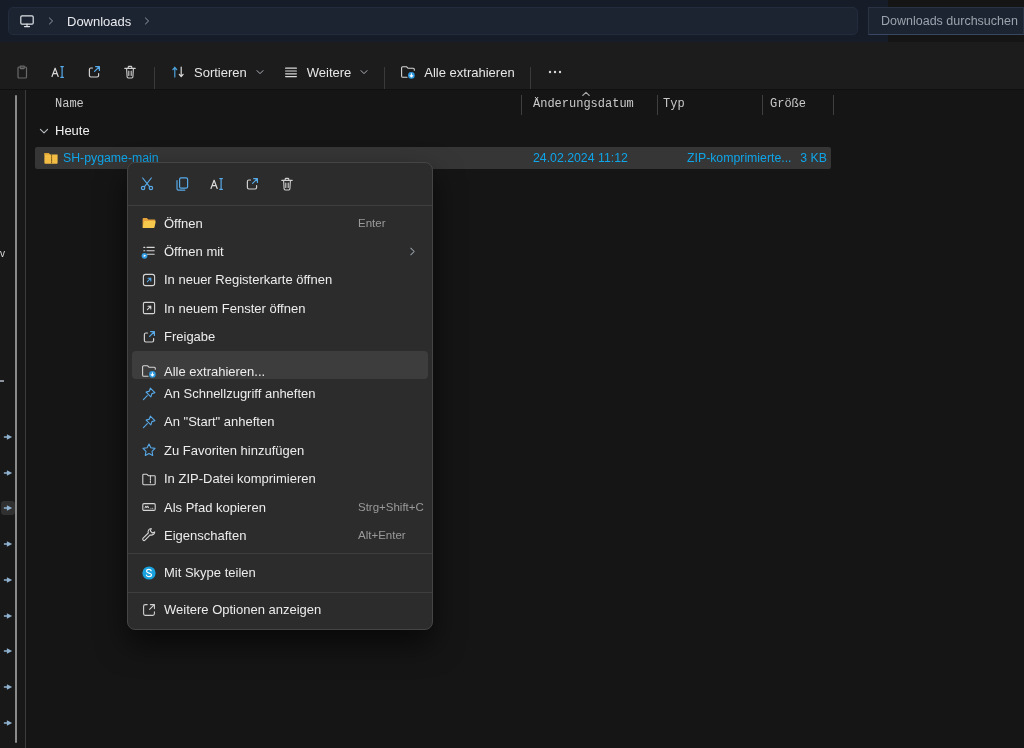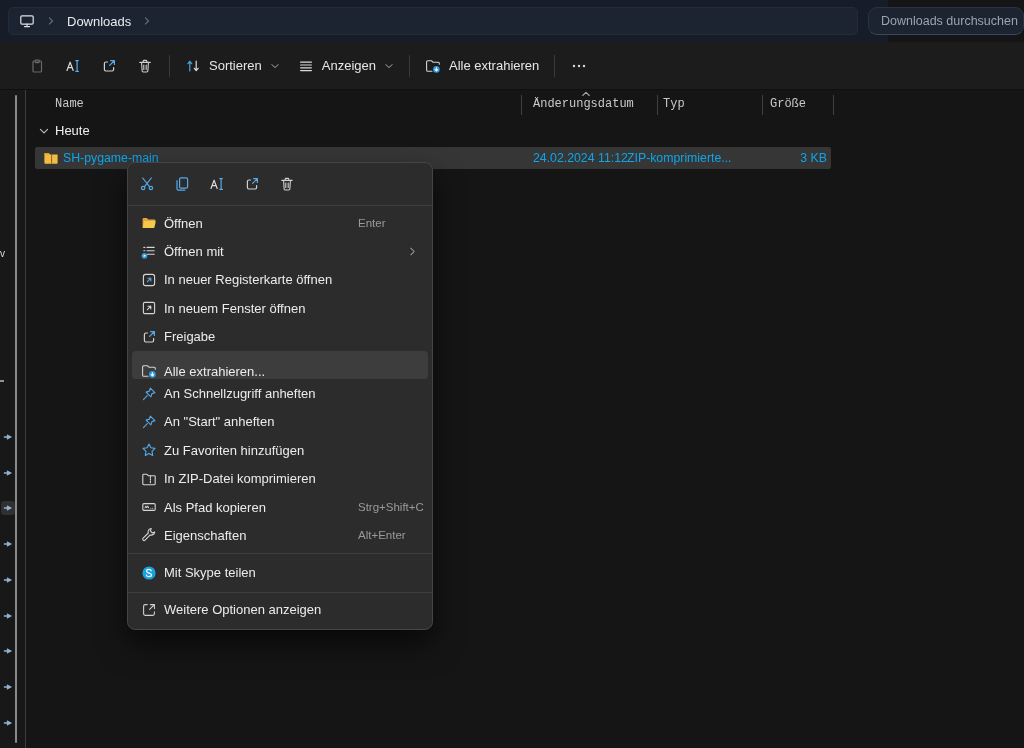--- a/index.html
+++ b/index.html
@@ -19,34 +19,34 @@
   .titlebar{position:absolute;left:0;top:0;width:888px;height:42px;background:#161c28;}
   .addressbar{
     position:absolute;left:8px;top:7px;width:850px;height:28px;
     background:#1c2331;border:1px solid #232c3d;border-radius:5px;
     display:flex;align-items:center;gap:11px;padding:0 10px;box-sizing:border-box;
   }
   .addressbar .crumb{font-size:13px;color:#e9ebee;}
   .searchbox{
     position:absolute;left:868px;top:7px;width:156px;height:28px;
     background:#1c2331;border:1px solid #2a3344;border-bottom-color:#3a4763;
-    border-radius:9px;box-sizing:border-box;display:flex;align-items:center;
+    border-radius:0;box-sizing:border-box;display:flex;align-items:center;
   }
   .searchbox input{
     background:transparent;border:none;outline:none;width:100%;
     font-family:"Liberation Sans",sans-serif;font-size:12.5px;color:#cfd3d8;
     padding:0 0 0 12px;
   }
   .searchbox input::placeholder{color:#9ba3ad;opacity:1;}
 
   
   .toolbar{
     position:absolute;left:0;top:42px;width:1024px;height:48px;background:#1c1c1c;
     border-bottom:1px solid #101010;box-sizing:border-box;
-    display:flex;align-items:center;padding-left:19px;
+    display:flex;align-items:flex-end;padding-left:4px;
   }
   .tb-btn{
     display:flex;align-items:center;gap:8px;height:34px;padding:0 9px;
     border-radius:4px;font-size:13px;color:#e6e6e6;cursor:default;
   }
   .tb-btn.icon-only{width:36px;justify-content:center;padding:0;}
   .tb-btn.disabled{opacity:.85;}
   .tb-sep{width:1px;height:22px;background:#3a3a3a;margin:0 6px;flex:0 0 auto;}
 
   
@@ -165,21 +165,21 @@
           <path d="M3.2 5.8L8 10.6L12.8 5.8" stroke="#b9bcc0" stroke-width="1.5"></path>
         </svg>
       </span>
     </div>
     <div class="tb-btn">
       <span class="ic16">
         <svg viewBox="0 0 16 16" fill="none" stroke-linecap="round" stroke-linejoin="round">
           <path d="M2.6 4.2h10.8M2.6 7h10.8M2.6 9.8h10.8M2.6 12.6h10.8" stroke="#d9d9d9" stroke-width="1.2"></path>
         </svg>
       </span>
-      <span>Anzeigen</span>
+      <span>Weitere</span>
       <span class="ic10">
         <svg viewBox="0 0 16 16" fill="none" stroke-linecap="round" stroke-linejoin="round">
           <path d="M3.2 5.8L8 10.6L12.8 5.8" stroke="#b9bcc0" stroke-width="1.5"></path>
         </svg>
       </span>
     </div>
     <div class="tb-sep"></div>
     <div class="tb-btn">
       <span class="ic16">
         <svg viewBox="0 0 16 16" fill="none" stroke-linecap="round" stroke-linejoin="round">
@@ -279,21 +279,21 @@
 <div class="file-row">
   <span class="fr-icon ic16">
       <svg viewBox="0 0 16 16" fill="none" stroke-linecap="round" stroke-linejoin="round">
         <path d="M1.4 3.2h4.4l1.3 1.2h7.5v8.4a.9.9 0 0 1-.9.9H2.3a.9.9 0 0 1-.9-.9z" fill="#f3bd45"></path>
         <path d="M1.4 3.2h4.4l1.3 1.2H1.4z" fill="#dfa02e"></path>
         <path d="M8.6 4.8v8.2" stroke="#7a5a16" stroke-width="1" stroke-dasharray="1.3 1"></path>
       </svg>
     </span>
   <span class="cell" style="left:28px">SH-pygame-main</span>
   <span class="cell" style="left:498px">24.02.2024 11:12</span>
-  <span class="cell" style="left:592px">ZIP-komprimierte...</span>
+  <span class="cell" style="left:652px">ZIP-komprimierte...</span>
   <span class="cell" style="left:700px;width:92px;text-align:right">3 KB</span>
 </div>
 
 <div class="ctx-menu">
   <div class="qa-row">
       <div class="qa-btn">
         <span class="ic16">
           <svg viewBox="0 0 16 16" fill="none" stroke-linecap="round" stroke-linejoin="round">
             <circle cx="4.1" cy="12" r="1.7" stroke="#57a9e8" stroke-width="1.2"></circle>
             <circle cx="11.9" cy="12" r="1.7" stroke="#57a9e8" stroke-width="1.2"></circle>

